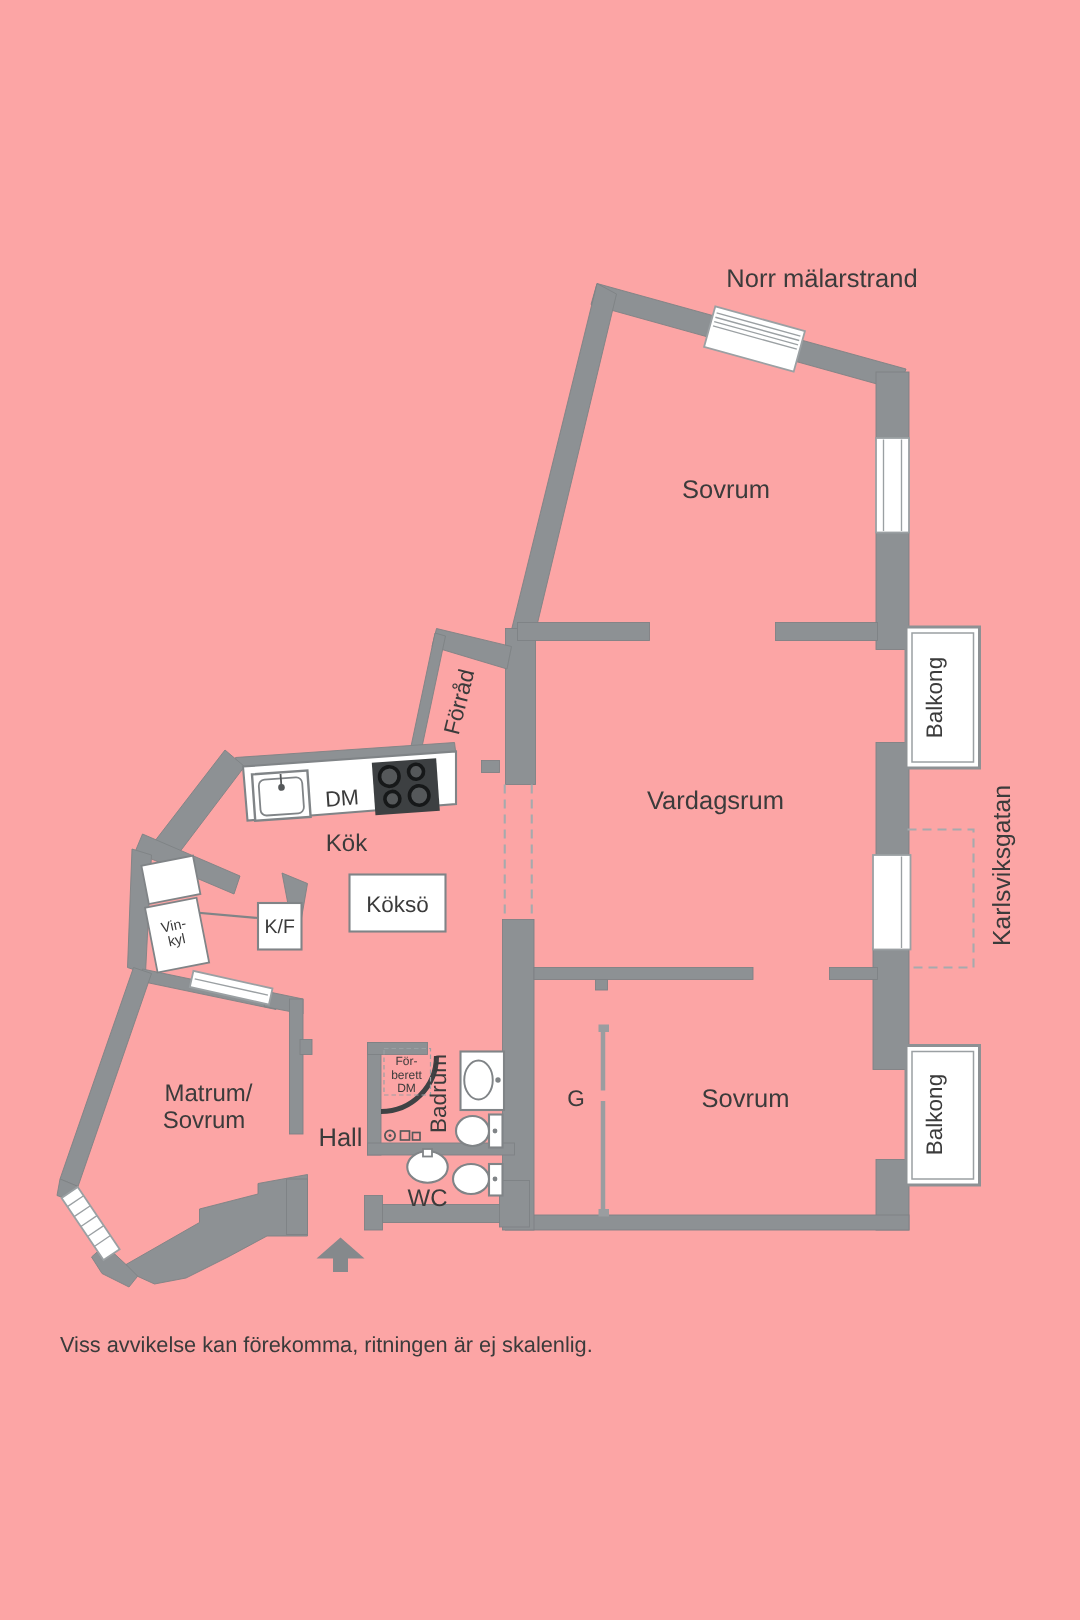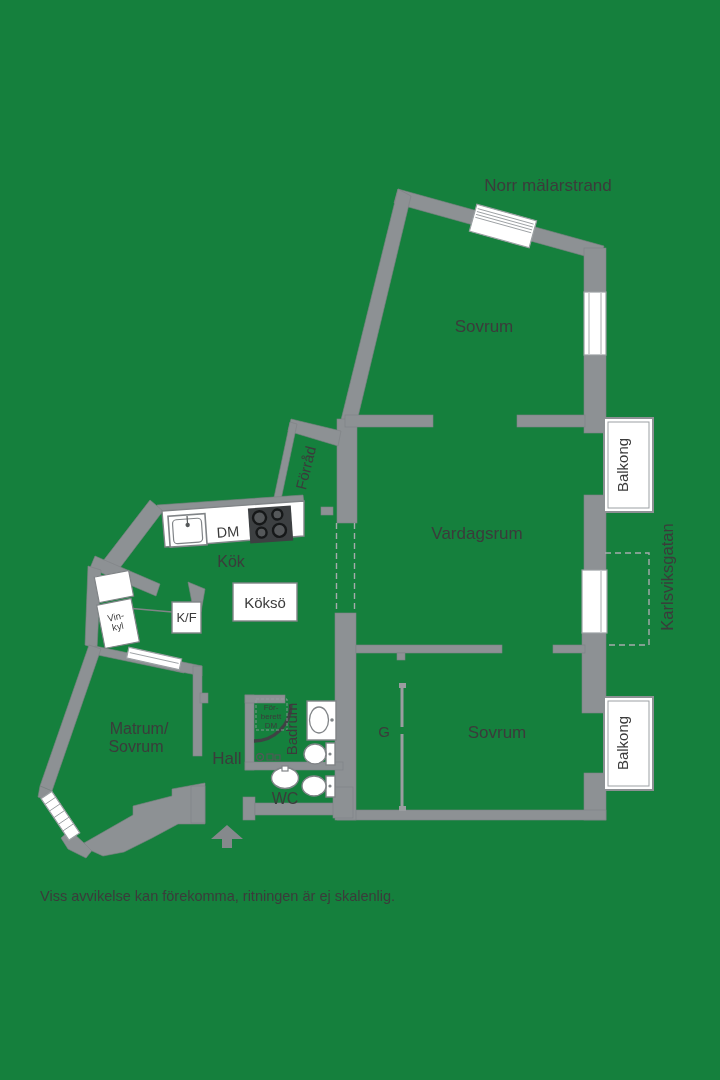--- a/index.html
+++ b/index.html
@@ -1,16 +1,16 @@
 <!DOCTYPE html>
 <html><head>
 <meta charset="utf-8">
 <style>
   html,body{margin:0;padding:0;background:#ffffff;}
-  .page{width:720px;height:1080px;position:relative;background:#15803d;overflow:hidden;
+  .page{width:720px;height:1080px;position:relative;background:#fca5a5;overflow:hidden;
         font-family:"Liberation Sans", sans-serif;}
   svg{display:block;}
   text{fill:#3b3b3b;font-family:"Liberation Sans", sans-serif;}
   .lbl{font-size:17px;}
   .lbl-md{font-size:15px;}
   .lbl-sm{font-size:13px;}
   .lbl-xs{font-size:9.5px;}
   .lbl-xxs{font-size:8px;}
   .wall{fill:#8d9194;stroke:#7e8285;stroke-width:0.6;}
   .win{fill:#ffffff;stroke:#9ba0a3;stroke-width:1.2;}

